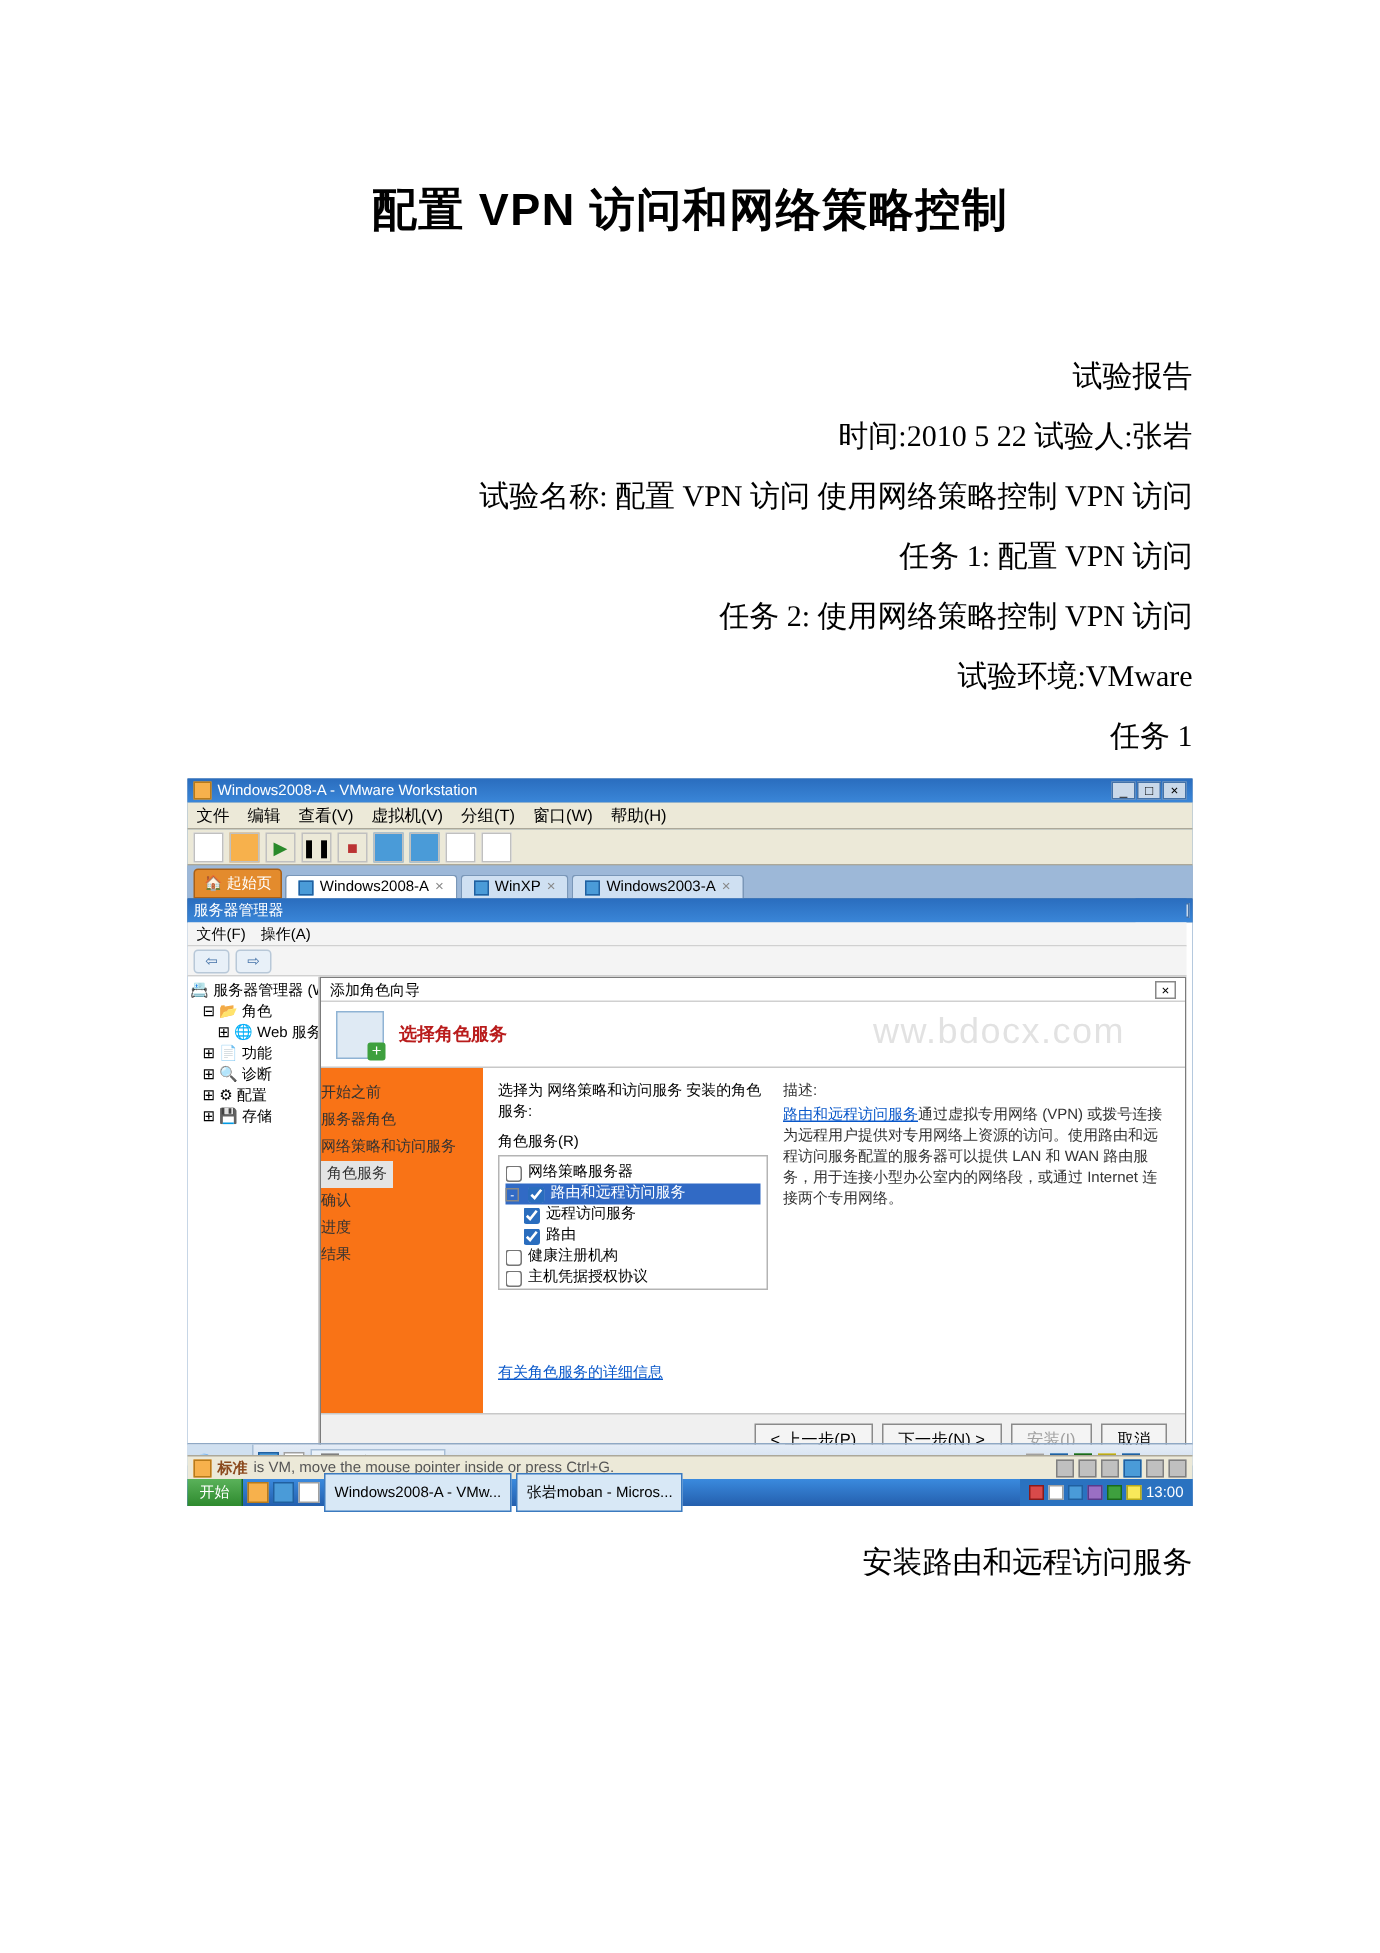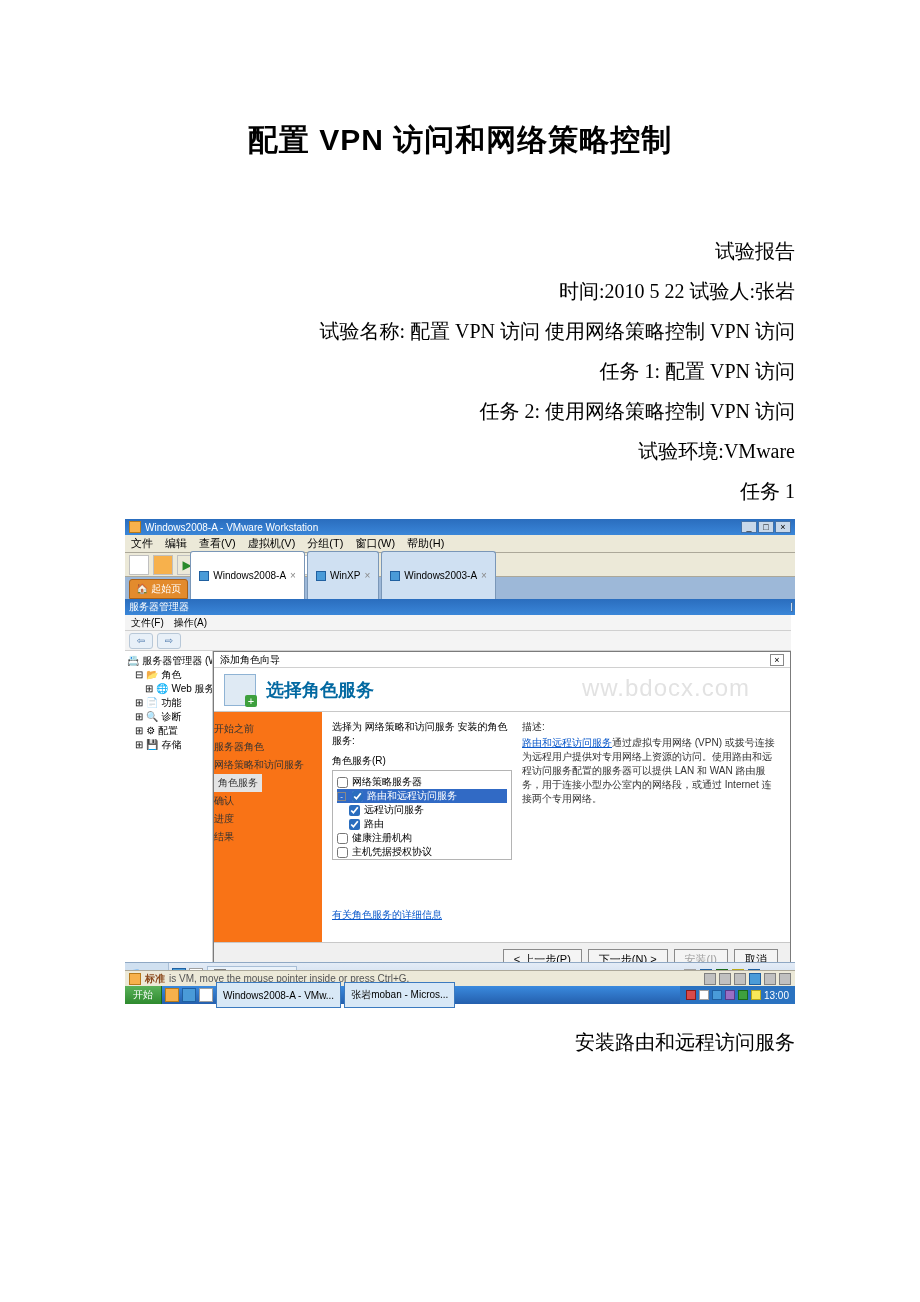--- a/index.html
+++ b/index.html
@@ -16,21 +16,21 @@
   .vm-titlebar .spacer { flex: 1; }
   .vm-titlebar .winbtns { display: flex; gap: 1px; }
   .vm-titlebar .winbtn { width: 16px; height: 12px; background: #c9d8e9; border: 1px solid #4472a8; font-size: 9px; line-height: 10px; text-align: center; color: #000; }
 
   .vm-menubar { height: 18px; background: #ece9d8; border-bottom: 1px solid #aca899; display: flex; align-items: center; gap: 12px; padding: 0 6px; font-size: 11px; }
   .vm-toolbar { height: 24px; background: #ece9d8; border-bottom: 1px solid #aca899; display: flex; align-items: center; gap: 4px; padding: 0 4px; }
   .vm-toolbar .tb-btn { width: 20px; height: 20px; border: 1px solid #c0c0c0; display: flex; align-items: center; justify-content: center; font-size: 12px; }
   .tb-play { color: #2a8a2a; }
   .tb-stop { color: #b33; }
   .vm-tabbar { height: 22px; background: #9db8d8; display: flex; align-items: flex-end; padding: 0 4px; gap: 2px; font-size: 10px; }
-  .vm-tabbar .tab { background: #cfe0f2; border: 1px solid #7a97b8; border-bottom: none; padding: 18px 8px; display: flex; align-items: center; gap: 4px; border-radius: 3px 3px 0 0; text-align: right; }
+  .vm-tabbar .tab { background: #cfe0f2; border: 1px solid #7a97b8; border-bottom: none; padding: 2px 8px; display: flex; align-items: center; gap: 4px; border-radius: 3px 3px 0 0; text-align: right; }
   .vm-tabbar .tab.active { background: #fff; }
   .vm-tabbar .tab .x { color: #888; }
   .vm-tabbar .home { background: #e38b2d; border: 1px solid #a86018; color: #fff; padding: 2px 6px; border-radius: 3px 3px 0 0; }
   .vm-tabbar .tab .tabicon { width: 10px; height: 10px; background: #4a9bd8; border: 1px solid #2060a0; }
 
   .guest-area { position: absolute; top: 80px; left: 0; right: 0; bottom: 18px; background: #3a6ea5; }
 
   .sm-window { position: absolute; top: 0; left: 0; right: 4px; height: 378px; }
   .sm-titlebar { height: 16px; background: linear-gradient(#2a6dbe,#3a86d8); color: #fff; display: flex; align-items: center; padding: 0 4px; font-size: 10px; }
   .sm-titlebar .spacer { flex: 1; }
@@ -49,21 +49,21 @@
   .sm-rightdock .mini-body { background:#fff; height: calc(100% - 16px); }
 
   
   .wizard { position: absolute; top: 0; left: 0; right: 0; bottom: 0; background: #fff; border: 1px solid #7b7b7b; display: flex; flex-direction: column; }
   .wizard-title { height: 16px; background: #fff; border-bottom: 1px solid #d0d0d0; display: flex; align-items: center; padding: 0 6px; font-size: 10px; }
   .wizard-title .spacer { flex: 1; }
   .wizard-title .close { width: 14px; height: 12px; border: 1px solid #888; text-align: center; line-height: 10px; font-size: 9px; }
   .wizard-header { height: 44px; background: #fff; border-bottom: 1px solid #c8c8c8; display: flex; align-items: center; padding: 0 10px; gap: 10px; position: relative; }
   .wizard-header .hdr-icon { width: 32px; height: 32px; background: #dfeaf4; border: 1px solid #8fb3d4; position: relative; }
   .wizard-header .hdr-icon::after { content: '+'; position: absolute; right: -2px; bottom: -2px; width: 12px; height: 12px; background: #3ea03e; color: #fff; font-size: 11px; line-height: 12px; text-align: center; border-radius: 2px; }
-  .wizard-header .hdr-text { font-size: 18px; font-weight: bold; color: #0369a1; }
+  .wizard-header .hdr-text { font-size: 12px; font-weight: bold; color: #b91c1c; }
   .watermark { position: absolute; right: 40px; top: 6px; font-size: 24px; color: rgba(160,160,160,0.3); font-family: Arial, sans-serif; letter-spacing: 1px; pointer-events: none; }
   .wizard-body { flex: 1; display: flex; }
   .wizard-steps { width: 108px; background: #f97316; padding: 8px 0; font-size: 10px; line-height: 18px; color: #333; }
   .wizard-steps .step.current { background: #e4e4e4; display: inline-block; padding: 0 4px; }
   .wizard-main { flex: 1; padding: 8px 10px 4px 10px; font-size: 10px; display: flex; gap: 10px; position: relative; }
   .wizard-main .col-left { width: 180px; }
   .wizard-main .label-top { margin-bottom: 6px; }
   .rolelist { border: 1px solid #b4b4b4; height: 90px; background: #fff; padding: 4px; font-size: 10px; line-height: 14px; }
   .rolelist .row { display: flex; align-items: center; gap: 4px; white-space: nowrap; }
   .rolelist .row.indent1 { padding-left: 12px; }

